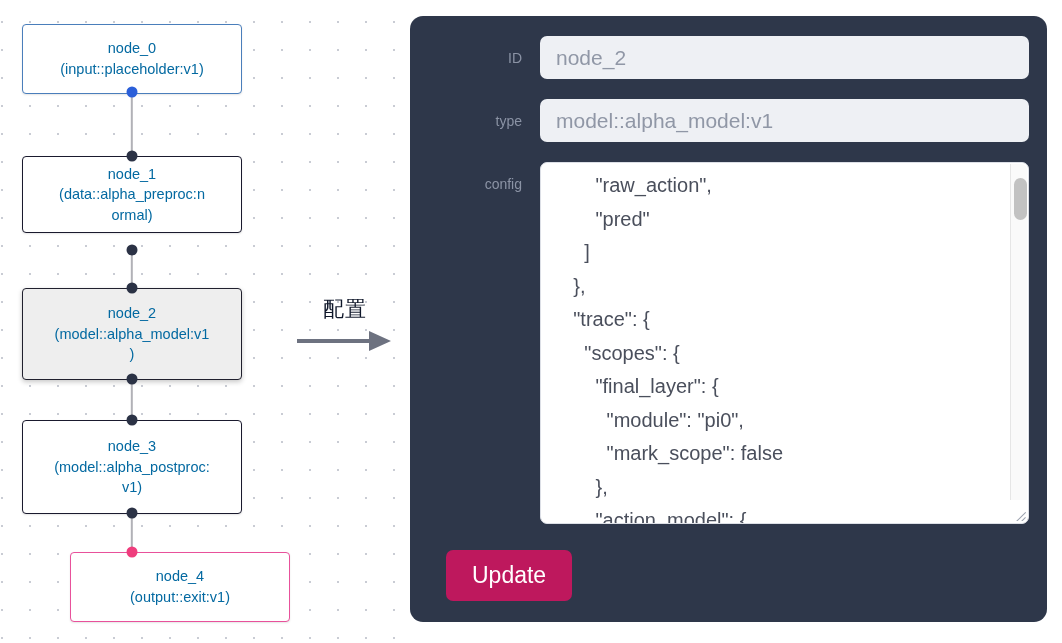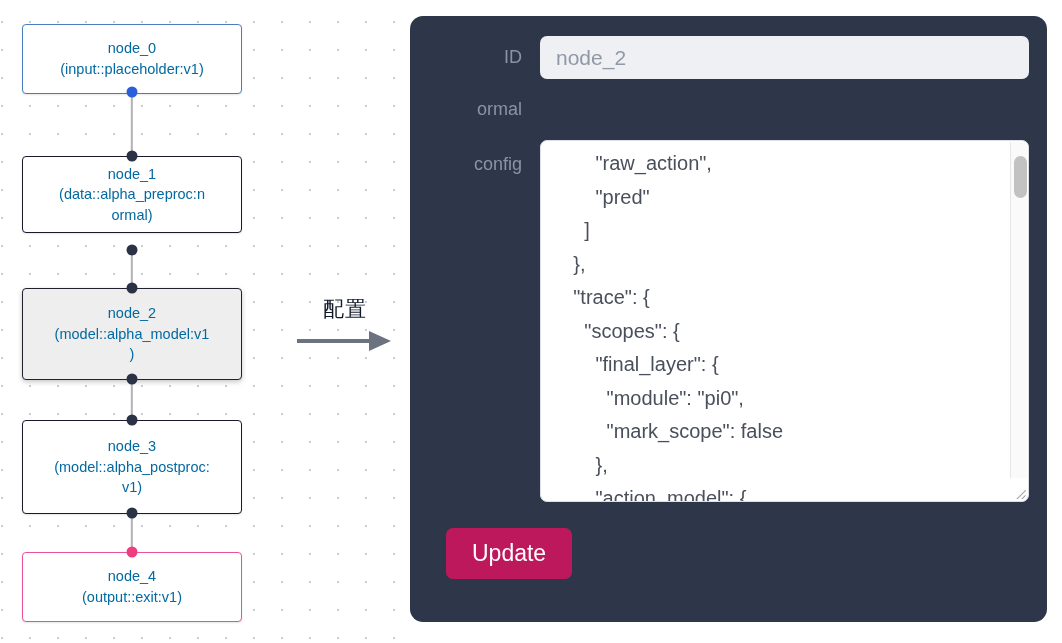--- a/index.html
+++ b/index.html
@@ -39,21 +39,21 @@
     text-align: center;
     color: #0369a1;
     font-size: 14.5px;
     line-height: 1.42;
     padding: 4px 8px;
     box-shadow: 0 1px 2px rgba(0,0,0,0.10);
   }
   .node .lbl { display: block; width: 100%; white-space: pre-line; }
 
   .node.blue   { border-color: #4a7ebb; }
-  .node.pink   { border-color: #e8519b; }
+  .node.pink   { border-color: #e8519b; margin-left: 48px; }
   .node.sel    { background: #eeeeee; border-color: #20202e; border-width: 1.8px;
                  box-shadow: 0 2px 5px rgba(0,0,0,0.22); }
 
   .handle {
     position: absolute;
     width: 11px; height: 11px;
     border-radius: 50%;
     background: #2b3245;
     transform: translate(-50%, -50%);
     z-index: 6;
@@ -99,21 +99,21 @@
     display: flex;
     align-items: center;
     margin-bottom: 20px;
   }
   .field-label {
     width: 112px;
     flex: 0 0 112px;
     text-align: right;
     padding-right: 18px;
     color: #8b93a5;
-    font-size: 18px;
+    font-size: 14px;
   }
   .field-input {
     flex: 1;
     background: #eef0f4;
     border: none;
     border-radius: 7px;
     height: 43px;
     padding: 0 16px;
     font-size: 21px;
     color: #9097a6;
@@ -244,21 +244,22 @@
   </div>
 
   <div id="config-panel">
 
     <div class="field-row">
       <div class="field-label">ID</div>
       <input class="field-input" type="text" value="node_2" style="">
     </div>
 
     <div class="field-row">
-      <div class="field-label">ormal</div>
+      <div class="field-label">type</div>
+      <input class="field-input" type="text" value="model::alpha_model:v1" style="">
     </div>
 
     <div class="field-row config-row">
       <div class="field-label">config</div>
       <div class="ta-wrap">
         <textarea id="config-textarea" spellcheck="false" style="">        "raw_action",
         "pred"
       ]
     },
     "trace": {

